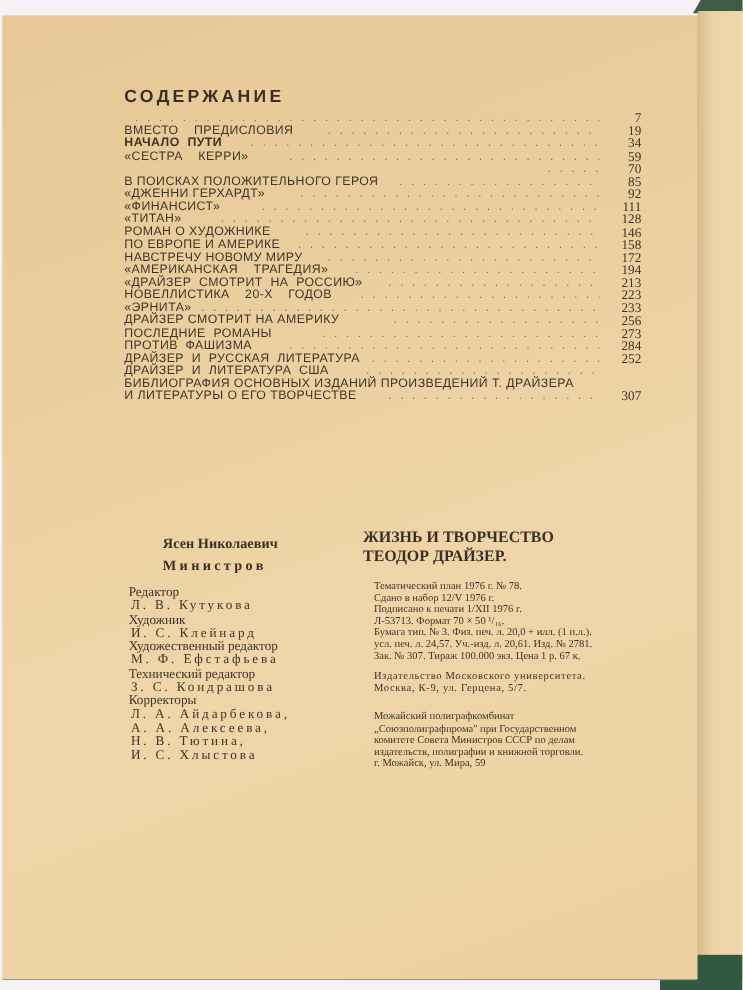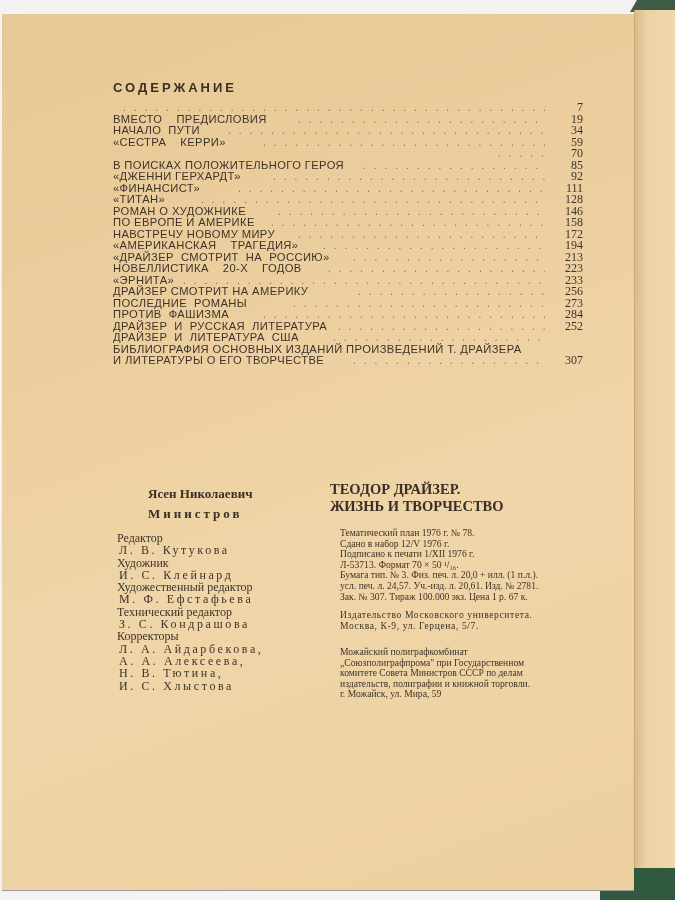--- a/index.html
+++ b/index.html
@@ -23,21 +23,21 @@
       box-shadow: 0 1px 0 #9a9a9a;
     }
     .page-right {
       position: absolute; left: 634px; top: 10px; width: 41px; height: 881px;
       background: linear-gradient(90deg, #d9bb89 0%, #ecd3a6 30%, #efd8ad 100%);
       border-left: 1px solid #c9a876;
     }
     .toc-title {
       position: absolute; left: 113px; top: 80px;
       font-family: "Liberation Sans", "DejaVu Sans", sans-serif;
-      font-weight: bold; font-size: 13px; letter-spacing: 3px; color: #3a2f25;
+      font-weight: bold; font-size: 16px; letter-spacing: 3px; color: #3a2f25;
     }
     .toc {
       position: absolute; left: 113px; top: 102px; width: 470px;
       font-family: "Liberation Sans", "DejaVu Sans", sans-serif;
       font-size: 11.2px; line-height: 11.5px; color: #3d332a;
     }
     .toc-row { position: relative; height: 11.5px; white-space: nowrap; }
     .toc-label { position: relative; background: transparent; padding-right: 4px; letter-spacing: 0.4px; }
     .toc-dots {
       position: absolute; top: 0; height: 11.5px; right: 38px;
@@ -81,21 +81,21 @@
 <div class="cover-bottom"></div>
 
 <div class="page">
 </div>
 
 <div class="toc-title">СОДЕРЖАНИЕ</div>
 
 <div class="toc" id="toc">
     <div class="toc-row"><span class="toc-label" style="white-space: pre;"></span><span class="toc-dots" style="left: 10px;">............................................................</span><span class="toc-page">7</span></div>
     <div class="toc-row"><span class="toc-label" style="white-space: pre;">ВМЕСТО    ПРЕДИСЛОВИЯ</span><span class="toc-dots" style="left: 185px;">............................................................</span><span class="toc-page">19</span></div>
-    <div class="toc-row"><span class="toc-label" style="white-space: pre;">НАЧАЛО  ПУТИ</span><span class="toc-dots" style="left: 115px;">............................................................</span><span class="toc-page">34</span></div>
+    <div class="toc-row"><span class="toc-label" style="white-space: pre; font-weight: bold;">НАЧАЛО  ПУТИ</span><span class="toc-dots" style="left: 115px;">............................................................</span><span class="toc-page">34</span></div>
     <div class="toc-row"><span class="toc-label" style="white-space: pre;">«СЕСТРА    КЕРРИ»</span><span class="toc-dots" style="left: 150px;">............................................................</span><span class="toc-page">59</span></div>
     <div class="toc-row"><span class="toc-dots" style="left: 385px;">............................................................</span><span class="toc-page">70</span></div>
     <div class="toc-row"><span class="toc-label" style="white-space: pre;">В ПОИСКАХ ПОЛОЖИТЕЛЬНОГО ГЕРОЯ</span><span class="toc-dots" style="left: 250px;">............................................................</span><span class="toc-page">85</span></div>
     <div class="toc-row"><span class="toc-label" style="white-space: pre;">«ДЖЕННИ ГЕРХАРДТ»</span><span class="toc-dots" style="left: 160px;">............................................................</span><span class="toc-page">92</span></div>
     <div class="toc-row"><span class="toc-label" style="white-space: pre;">«ФИНАНСИСТ»</span><span class="toc-dots" style="left: 125px;">............................................................</span><span class="toc-page">111</span></div>
     <div class="toc-row"><span class="toc-label" style="white-space: pre;">«ТИТАН»</span><span class="toc-dots" style="left: 88px;">............................................................</span><span class="toc-page">128</span></div>
     <div class="toc-row"><span class="toc-label" style="white-space: pre;">РОМАН О ХУДОЖНИКЕ</span><span class="toc-dots" style="left: 165px;">............................................................</span><span class="toc-page">146</span></div>
     <div class="toc-row"><span class="toc-label" style="white-space: pre;">ПО ЕВРОПЕ И АМЕРИКЕ</span><span class="toc-dots" style="left: 158px;">............................................................</span><span class="toc-page">158</span></div>
     <div class="toc-row"><span class="toc-label" style="white-space: pre;">НАВСТРЕЧУ НОВОМУ МИРУ</span><span class="toc-dots" style="left: 185px;">............................................................</span><span class="toc-page">172</span></div>
     <div class="toc-row"><span class="toc-label" style="white-space: pre;">«АМЕРИКАНСКАЯ    ТРАГЕДИЯ»</span><span class="toc-dots" style="left: 210px;">............................................................</span><span class="toc-page">194</span></div>
@@ -126,22 +126,22 @@
     <div>Технический редактор</div>
     <div class="name" style="padding-left: 2px;">З. С. Кондрашова</div>
     <div>Корректоры</div>
     <div class="name" style="padding-left: 2px;">Л. А. Айдарбекова,</div>
     <div class="name" style="padding-left: 2px;">А. А. Алексеева,</div>
     <div class="name" style="padding-left: 2px;">Н. В. Тютина,</div>
     <div class="name" style="padding-left: 2px;">И. С. Хлыстова</div>
   </div>
 
 <div class="book-title">
+  <div>ЖИЗНЬ И ТВОРЧЕСТВО</div>
   <div>ТЕОДОР ДРАЙЗЕР.</div>
-  <div>ЖИЗНЬ И ТВОРЧЕСТВО</div>
 </div>
 
 <div class="imprint imprint-1" id="imp1">
     <div>Тематический план 1976 г. № 78.</div>
     <div>Сдано в набор 12/V 1976 г.</div>
     <div>Подписано к печати 1/XII 1976 г.</div>
     <div>Л-53713. Формат 70 × 50 ¹/₁₆.</div>
     <div>Бумага тип. № 3. Физ. печ. л. 20,0 + илл. (1 п.л.).</div>
     <div>усл. печ. л. 24,57. Уч.-изд. л. 20,61. Изд. № 2781.</div>
     <div>Зак. № 307. Тираж 100.000 экз. Цена 1 р. 67 к.</div>

